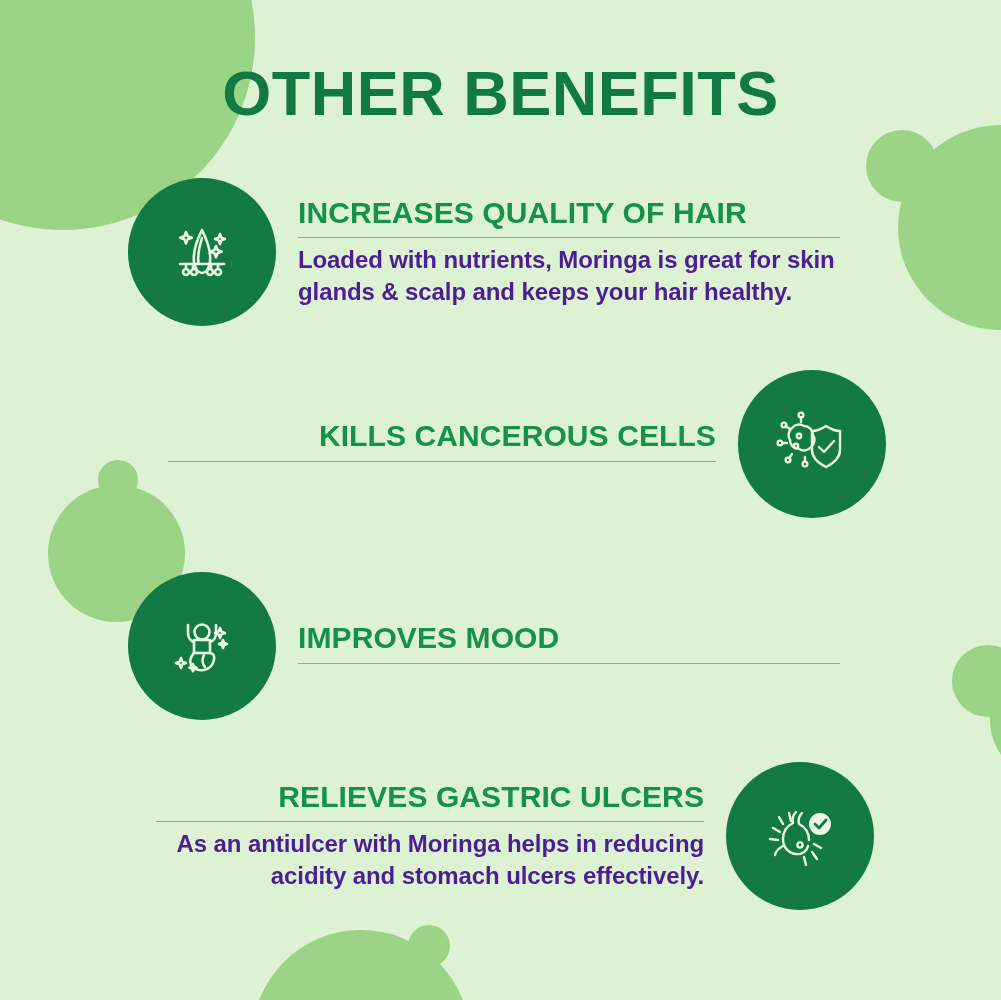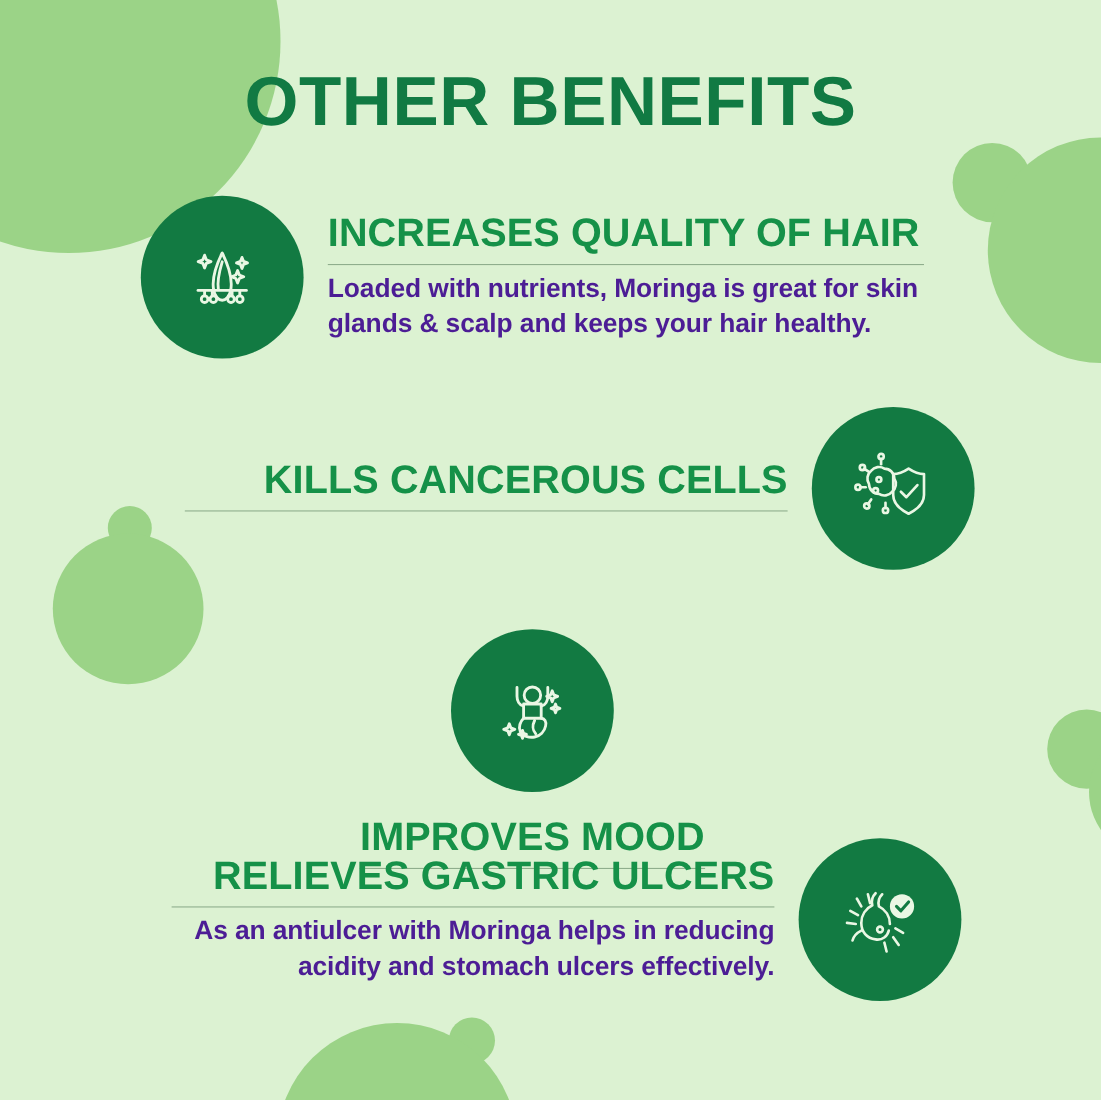--- a/index.html
+++ b/index.html
@@ -50,21 +50,21 @@
 
   
   .row {
     position:absolute;
     display:flex;
     align-items:center;
     gap:22px;
   }
   #row-1 { left:128px; top:178px;  width:712px; }
   #row-2 { left:168px; top:370px;  width:718px; }
-  #row-3 { left:128px; top:572px;  width:712px;flex-direction:column; }
+  #row-3 { left:128px; top:572px;  width:712px; }
   #row-4 { left:156px; top:762px;  width:718px; }
 
   .row.reverse { flex-direction:row-reverse; }
 
   
   .icon-bubble {
     flex:0 0 auto;
     width:148px; height:148px;
     border-radius:50%;
     background:#127a42;
@@ -72,21 +72,21 @@
     align-items:center;
     justify-content:center;
   }
   .icon-bubble svg { display:block; }
 
   
   .txt { flex:1 1 auto; min-width:0; }
   .txt.right { text-align:right; }
 
   .heading {
-    font-size:36px;
+    font-size:30px;
     font-weight:bold;
     color:#159148;
     line-height:1.08;
     letter-spacing:0.1px;
     white-space:nowrap;
   }
 
   .divider {
     height:1px;
     background:#8fae8d;

